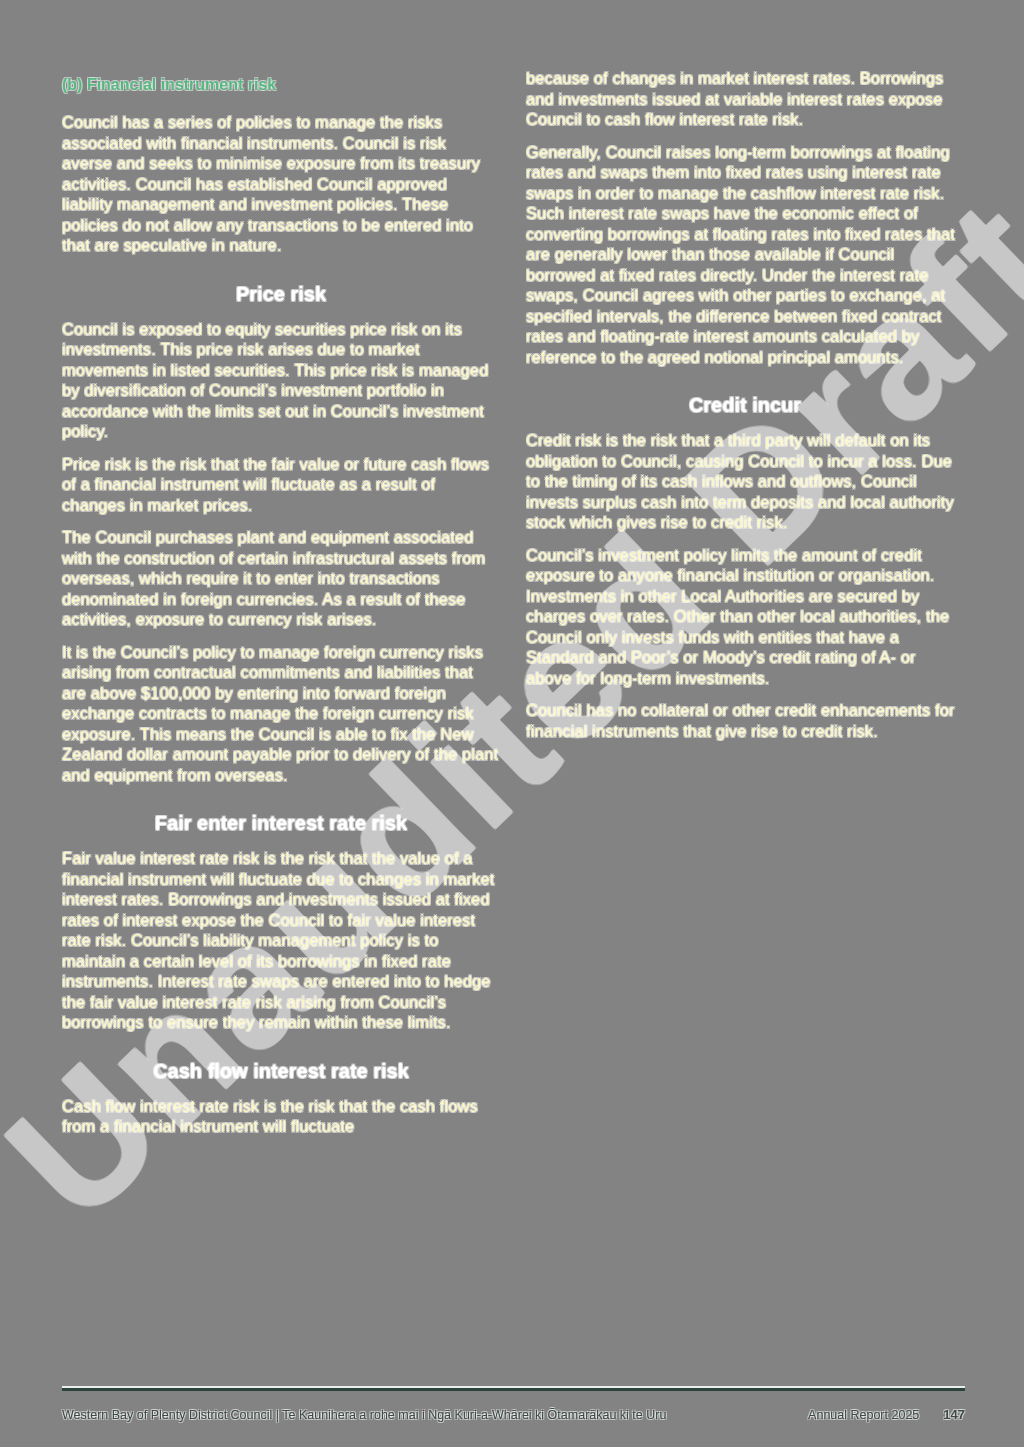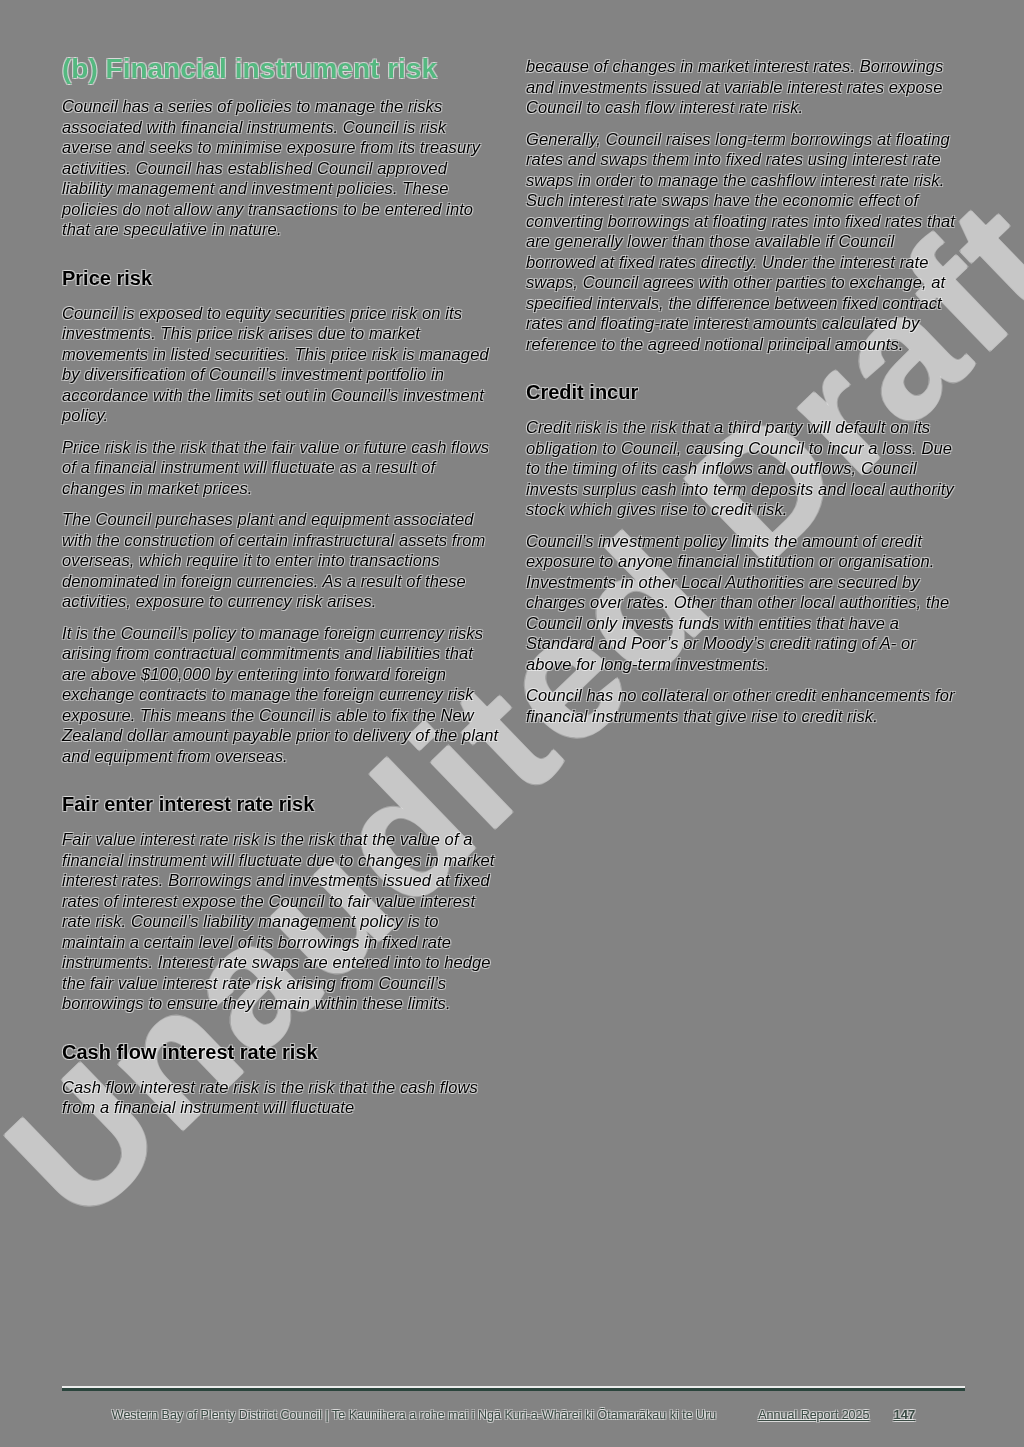--- a/index.html
+++ b/index.html
@@ -34,63 +34,63 @@
     display: flex;
     gap: 26px;
     z-index: 2;
   }
   .col { width: 438px; }
   .halo {
     text-shadow: 1px 1px 0 rgba(255,255,255,0.45), -1px -1px 0 rgba(255,255,255,0.45),
                  1px -1px 0 rgba(255,255,255,0.45), -1px 1px 0 rgba(255,255,255,0.45);
   }
   p.body {
-    margin: 0 0 11px 0;
+    margin: 12px 0 11px 0;
     font-size: 16.5px;
     line-height: 20.5px;
     letter-spacing: 0.1px;
-    color: #000000;
-    font-style: italic;
+    color: #fef9c3;
   }
   h1.main-heading {
-    margin: 0 0 14px 0;
-    font-size: 28px;
+    margin: 16px 0 14px 0;
+    font-size: 16px;
     line-height: 26px;
     font-weight: bold;
     color: #55b880;
   }
   h2.sub-heading {
     margin: 27px 0 13px 0;
     font-size: 20px;
     line-height: 23px;
     font-weight: bold;
-    color: #000000;
+    color: #ffffff;
+    text-align: center;
   }
   .footer {
     position: absolute;
     left: 62px;
     width: 903px;
     bottom: 25px;
     z-index: 2;
   }
   .footer-rule {
     height: 3px;
     background: #2a443c;
     box-shadow: 0 -2px 0 rgba(255,255,255,0.85);
   }
   .footer-row {
     margin-top: 16px;
     display: flex;
-    justify-content: center;
+    justify-content: space-between;
     align-items: baseline;
     font-size: 12.5px;
     color: #3a4a43;
     gap: 42px;
   }
-  .footer-right { display: flex; align-items: baseline; gap: 24px; text-decoration: underline; }
+  .footer-right { display: flex; align-items: baseline; gap: 24px; }
   .page-number { font-weight: bold; font-size: 13px; }
 </style>
 </head>
 <body>
 
 <div class="page">
 
   <div class="watermark">Unaudited Draft</div>
 
   <div class="content">

